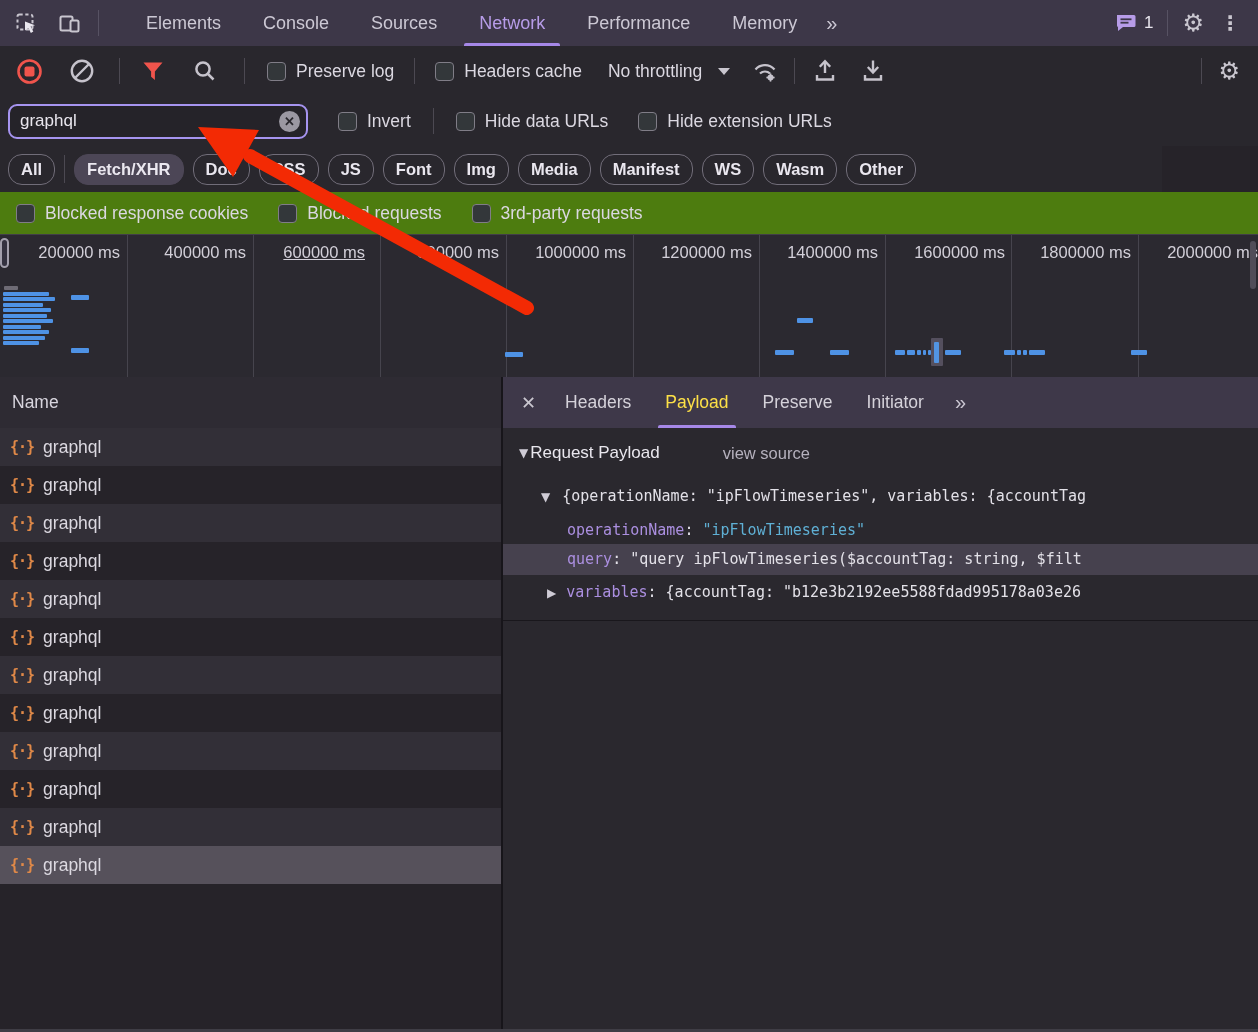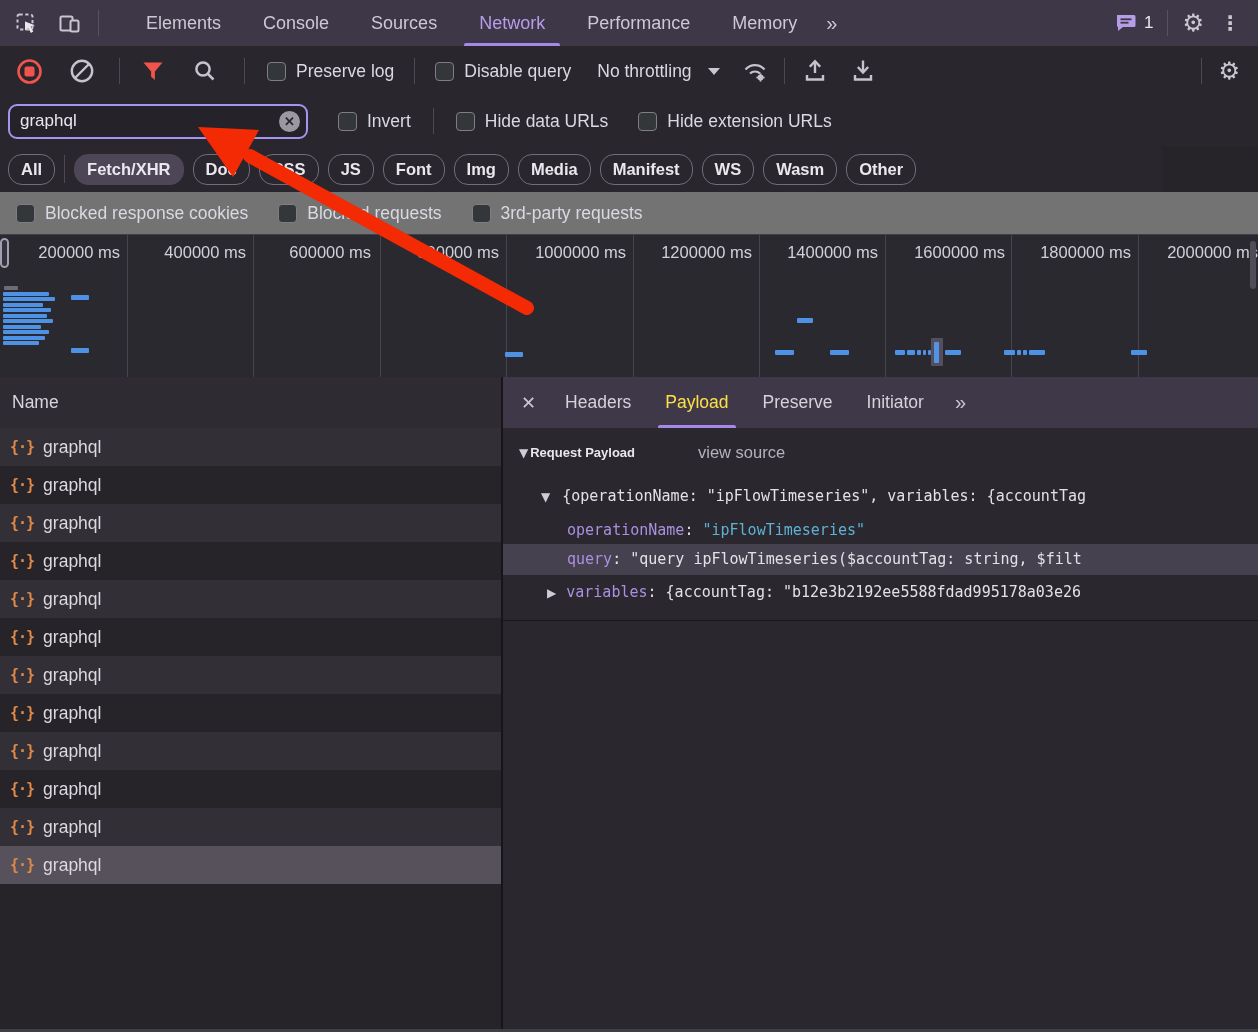--- a/index.html
+++ b/index.html
@@ -52,21 +52,21 @@
   
   .chiprow{position:absolute;left:0;top:146px;width:1162px;height:46px;background:#29272d;
            display:flex;align-items:center;}
   .chip{height:29px;border:1.5px solid #716d79;border-radius:14px;padding:0 12px;margin-left:9px;
         display:flex;align-items:center;font-size:16.5px;font-weight:bold;color:#eae7ef;cursor:pointer;
         background:transparent;white-space:nowrap;}
   .chip.selected{background:#4c4656;border-color:#4c4656;}
   .chiprow .vsep{margin-left:9px;height:28px;}
 
   
-  .checkrow{position:absolute;left:0;top:192px;width:1258px;height:42px;background:#737373;
+  .checkrow{position:absolute;left:0;top:192px;width:1258px;height:42px;background:#4d7c0f;
             display:flex;align-items:center;}
 
   
   .timeline{position:absolute;left:0;top:234px;width:1258px;height:143px;background:#2b2930;
             border-top:1px solid #413f47;border-bottom:1px solid #45434b;}
   .gl{position:absolute;top:0;bottom:0;width:1px;background:#46444d;}
   .tl-label{position:absolute;top:8px;width:115px;text-align:right;font-size:16.5px;color:#d2cfd8;
             white-space:nowrap;}
   .bar{position:absolute;background:#4e92e5;border-radius:1px;}
   .tl-handle{position:absolute;left:0;top:3px;width:9px;height:30px;background:#343240;
@@ -95,21 +95,21 @@
   .dtab{position:relative;height:51px;display:flex;align-items:center;padding:0 17px;font-size:17.5px;
         color:#d5d2da;cursor:pointer;}
   .dtab.active{color:#fde047;}
   .dtab.active::after{content:"";position:absolute;left:10px;right:10px;bottom:0;height:3px;
         background:#a688e8;border-radius:2px 2px 0 0;}
   .detail .more-tabs{margin-left:14px;}
 
   .mono{font-family:"DejaVu Sans Mono",monospace;font-size:15px;}
   .pl-head{position:absolute;left:16px;top:66px;display:flex;align-items:center;}
   .pl-tri{font-family:"DejaVu Sans",sans-serif;font-size:12px;color:#cfccd6;cursor:pointer;}
-  .pl-title{font-size:13px;font-weight:bold;color:#e9e7ee;margin-left:2px;}
+  .pl-title{font-size:17px;font-weight:normal;color:#e9e7ee;margin-left:2px;}
   .pl-viewsource{font-size:16.5px;color:#b5b1bd;margin-left:63px;cursor:pointer;}
   .pl-line{position:absolute;white-space:nowrap;color:#d8d5dd;}
   .pl-summary{left:38px;top:110px;}
   .pl-summary .pl-tri{margin-right:12px;}
   .pl-op{left:64px;top:144px;}
   .pl-queryrow{position:absolute;left:0;top:167px;width:755px;height:31px;background:#46414e;}
   .pl-query{left:64px;top:173px;}
   .pl-vars{left:44px;top:206px;}
   .pl-vars .pl-tri{margin-right:10px;}
   .key{color:#ab8fe0;}
@@ -186,21 +186,21 @@
       <svg width="26" height="26" viewBox="0 0 26 26">
         <circle cx="11" cy="11" r="6.6" fill="none" stroke="#c6c3cc" stroke-width="2.5"></circle>
         <line x1="16" y1="16" x2="21.5" y2="21.5" stroke="#c6c3cc" stroke-width="2.5"></line>
       </svg>
     </span>
     <span class="vsep" style="margin-left:26px;"></span>
     <span class="chk" style="margin-left:22px;"></span>
     <span class="tb-label">Preserve log</span>
     <span class="vsep" style="margin-left:20px;"></span>
     <span class="chk" style="margin-left:20px;"></span>
-    <span class="tb-label">Disable query</span>
+    <span class="tb-label">Headers cache</span>
     <span class="tb-label" style="margin-left:26px;">No throttling</span>
     <span class="caret-down"></span>
     <span class="icon-btn" style="margin-left:22px;">
       <svg width="26" height="24" viewBox="0 0 26 24">
         <path d="M3.5 10.5 A 12.5 12.5 0 0 1 22.5 10.5" fill="none" stroke="#c6c3cc" stroke-width="2.2"></path>
         <path d="M8 14.6 A 7 7 0 0 1 18 14.6" fill="none" stroke="#c6c3cc" stroke-width="2.2"></path>
         <circle cx="18.5" cy="18.5" r="3" fill="#c6c3cc"></circle>
         <line x1="18.5" y1="14.4" x2="18.5" y2="22.6" stroke="#c6c3cc" stroke-width="1.6"></line>
         <line x1="14.4" y1="18.5" x2="22.6" y2="18.5" stroke="#c6c3cc" stroke-width="1.6"></line>
       </svg>
@@ -269,21 +269,21 @@
     <div class="gl" style="left:253px;"></div>
     <div class="gl" style="left:380px;"></div>
     <div class="gl" style="left:506px;"></div>
     <div class="gl" style="left:633px;"></div>
     <div class="gl" style="left:759px;"></div>
     <div class="gl" style="left:885px;"></div>
     <div class="gl" style="left:1011px;"></div>
     <div class="gl" style="left:1138px;"></div>
     <span class="tl-label" style="left:5px;">200000 ms</span>
     <span class="tl-label" style="left:131px;">400000 ms</span>
-    <span class="tl-label" style="left:256px;">600000 ms</span>
+    <span class="tl-label" style="left:250px;text-decoration:underline;">600000 ms</span>
     <span class="tl-label" style="left:384px;">800000 ms</span>
     <span class="tl-label" style="left:511px;">1000000 ms</span>
     <span class="tl-label" style="left:637px;">1200000 ms</span>
     <span class="tl-label" style="left:763px;">1400000 ms</span>
     <span class="tl-label" style="left:890px;">1600000 ms</span>
     <span class="tl-label" style="left:1016px;">1800000 ms</span>
     <span class="tl-label" style="left:1143px;">2000000 ms</span>
     <div id="bars">
         <div class="bar" style="left: 4px; top: 51px; width: 14px; height: 4px; background: rgb(110, 107, 117);"></div>
         <div class="bar" style="left: 3px; top: 57px; width: 46px; height: 4px;"></div>

